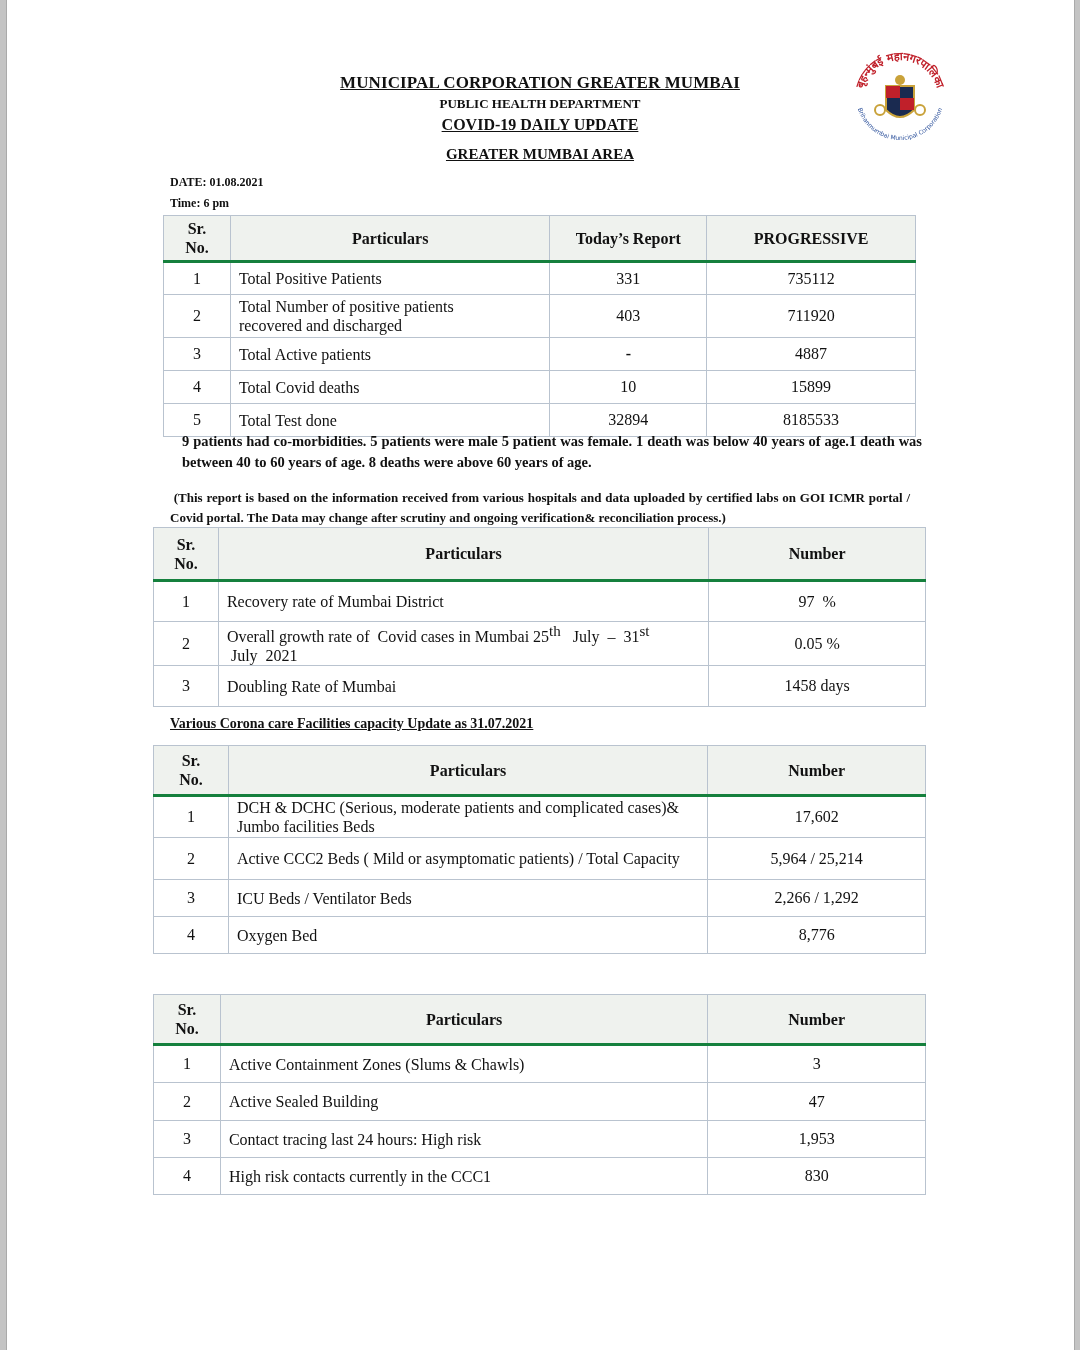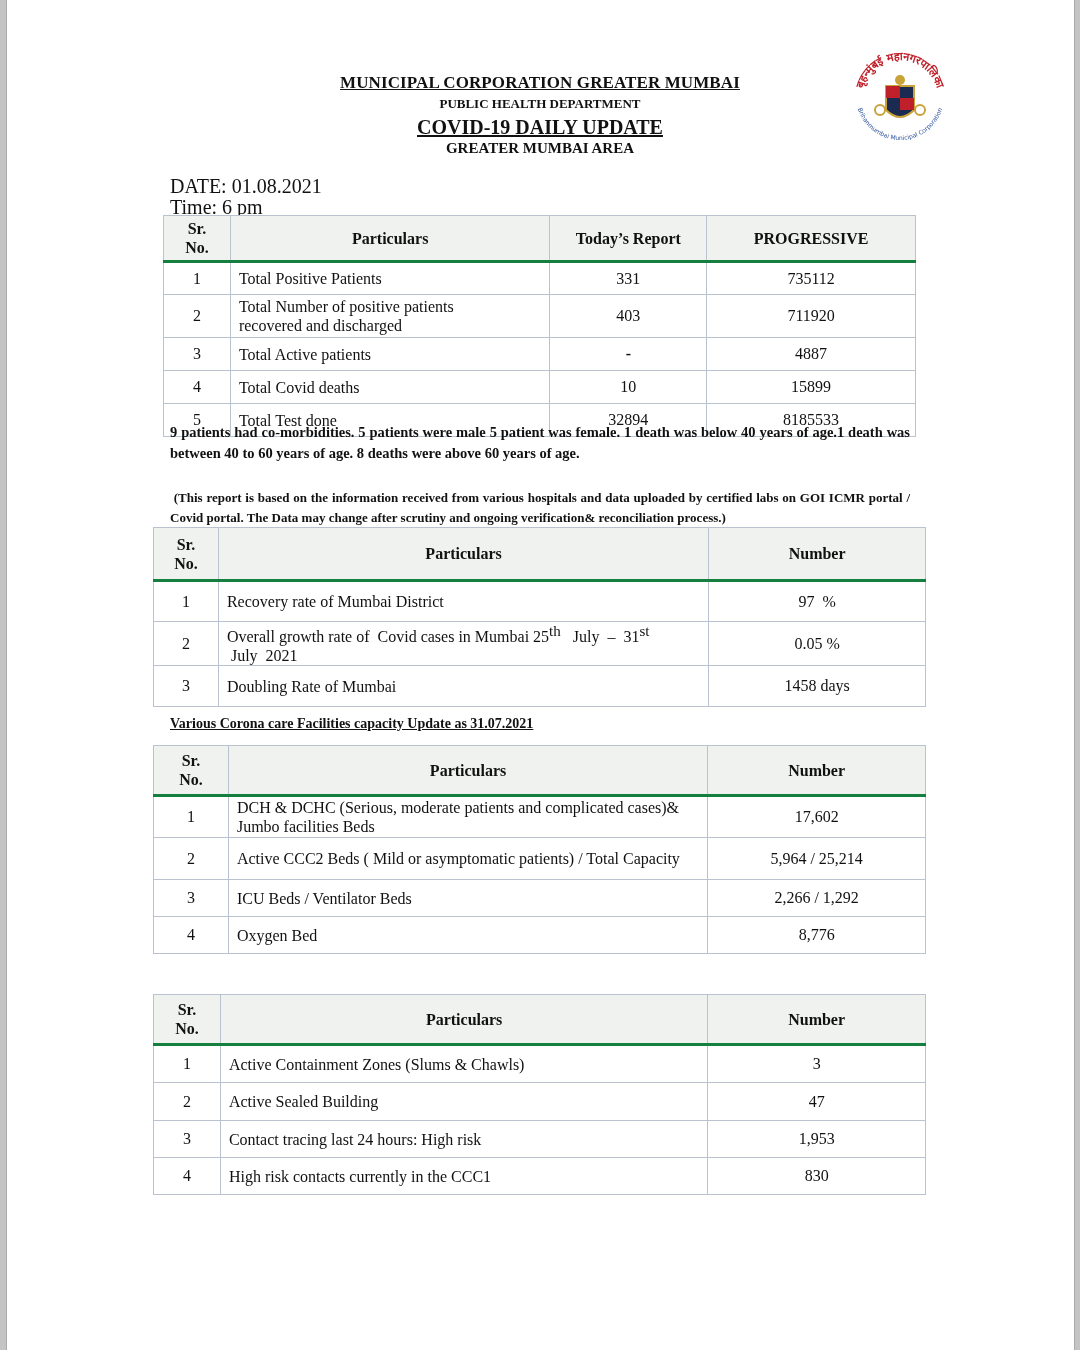--- a/index.html
+++ b/index.html
@@ -8,42 +8,42 @@
     background:#ffffff;
     font-family:"Liberation Serif", "DejaVu Serif", serif;
     color:#111;
   }
   .edge-left { position:absolute; left:0; top:0; width:6px; height:1350px; background:#c4c4c4; border-right:1px solid #aaa; }
   .edge-right { position:absolute; right:0; top:0; width:5px; height:1350px; background:#c4c4c4; border-left:1px solid #aaa; }
 
   .hdr { position:absolute; left:0; width:1080px; text-align:center; font-weight:bold; }
   .h1 { top:73px; font-size:17px; text-decoration:underline; letter-spacing:0.1px; }
   .h2 { top:96px; font-size:13px; }
-  .h3 { top:116px; font-size:20px; text-decoration:underline; }
-  .h4 { top:140px; font-size:15px; }
+  .h3 { top:116px; font-size:16px; text-decoration:underline; }
+  .h4 { top:146px; font-size:15px; text-decoration:underline; }
 
   .logo { position:absolute; left:848px; top:48px; width:104px; height:100px; }
 
-  .meta { position:absolute; left:170px; font-weight:normal; font-size:20px; }
+  .meta { position:absolute; left:170px; font-weight:bold; font-size:12px; }
   .date { top:175px; }
   .time { top:196px; }
 
   table { position:absolute; border-collapse:collapse; font-size:16px; }
   td, th { border:1px solid #b9c3cf; padding:0; text-align:center; vertical-align:middle; }
   th { background:#eff2ee; font-weight:bold; font-size:16px; line-height:19px; }
   thead tr { border-bottom:3px solid #15803d; }
   td.left { text-align:left; padding-left:8px; line-height:19px; }
 
   #t1 { left:163px; top:215px; width:753px; }
   #t2 { left:153px; top:527px; width:773px; }
   #t3 { left:153px; top:745px; width:773px; }
   #t4 { left:153px; top:994px; width:773px; }
 
   .note { position:absolute; left:170px; width:740px; font-weight:bold; text-align:justify; }
-  .note1 { top:422px; font-size:14.5px; line-height:21px; }
+  .note1 { top:431px; font-size:14.5px; line-height:21px;margin-left:12px; }
   .note2 { top:488px; font-size:13px; line-height:20px; }
 
   .section-title { position:absolute; left:170px; font-weight:bold; font-size:14px; text-decoration:underline; }
   .st3 { top:716px; }
   .st4 { top:1010px;text-align:right; }
   sup { font-size:15px; }
 </style>
 </head>
 <body>
 

